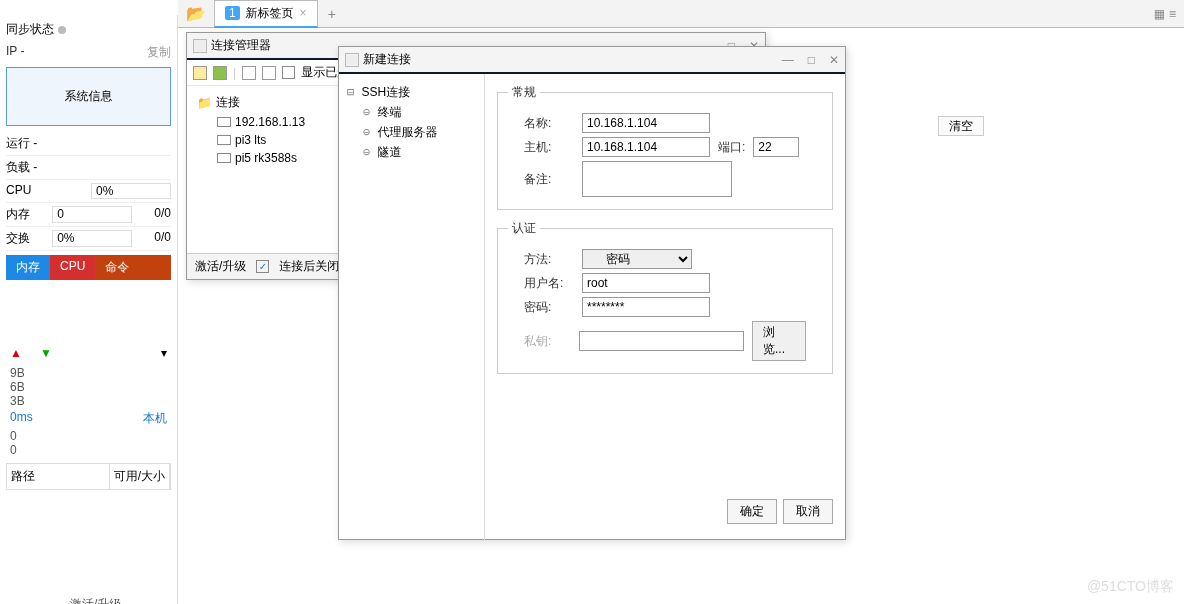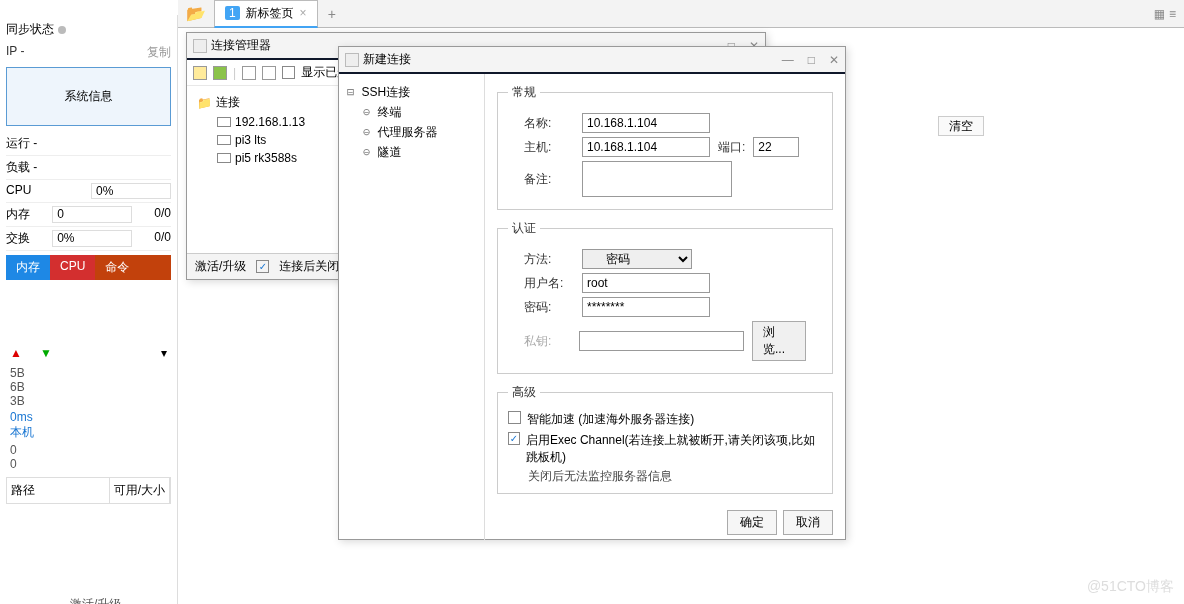--- a/index.html
+++ b/index.html
@@ -15,21 +15,21 @@
 .tabrow { display: flex; margin-top: 4px; }
 .tabrow > div { padding: 4px 10px; }
 .tab-mem { background: #1e88e5; color: #fff; }
 .tab-cpu { background: #d32f2f; color: #fff; }
 .tab-cmd { background: #c2410c; color: #fff; flex: 1; }
 .updown { display: flex; gap: 18px; padding: 6px 4px; align-items: center; }
 .up { color: #d00; }
 .down { color: #0a0; }
 .caret { margin-left: auto; color: #000; }
 .ylabels { font-size: 11px; color: #555; line-height: 14px; padding-left: 4px; }
-.msrow { display: flex; justify-content: space-between; color: #1976d2; padding: 2px 4px; flex-direction: column; }
+.msrow { display: flex; justify-content: space-between; color: #1976d2; padding: 2px 4px; }
 .pathhdr { display: flex; border: 1px solid #ddd; margin-top: 6px; }
 .pathhdr > div { padding: 4px; border-right: 1px solid #ddd; }
 .pathhdr > div:first-child { flex: 1; }
 .activate { position: absolute; bottom: 6px; left: 70px; color: #555; }
 .main { position: absolute; left: 178px; top: 0; right: 0; height: 28px; background: #f3f3f3; border-bottom: 1px solid #bbb; display: flex; align-items: center; }
 .foldericon { color: #42a5f5; font-size: 16px; padding: 0 8px; }
 .maintab { background: #fff; border: 1px solid #bbb; border-bottom: 2px solid #42a5f5; padding: 4px 10px; display: flex; align-items: center; gap: 6px; }
 .maintab .n { background: #42a5f5; color: #fff; padding: 0 4px; border-radius: 2px; }
 .plus { padding: 0 10px; color: #888; font-size: 14px; }
 .viewicons { margin-left: auto; padding-right: 8px; color: #888; font-size: 14px; display: flex; gap: 4px; }
@@ -117,21 +117,21 @@
     <div class="tab-cpu">CPU</div>
     <div class="tab-cmd">命令</div>
   </div>
   <div style="height:60px"></div>
   <div class="updown">
     <span class="up">▲</span>
     <span class="down">▼</span>
     <span class="caret">▾</span>
   </div>
   <div class="ylabels">
-    <div>5B</div>
+    <div>9B</div>
       <div>6B</div>
       <div>3B</div>
   </div>
   <div class="msrow">
     <span>0ms</span>
       <span>本机</span>
   </div>
   <div class="ylabels">
     <div>0</div>
       <div>0</div>
@@ -255,32 +255,20 @@
         <div class="frow">
             <label>密码:</label>
             <input type="text" class="w128" value="********" style="">
           </div>
         <div class="frow">
             <label class="disabled">私钥:</label>
             <input type="text" style="width: 170px;" disabled="">
             <span class="browsebtn">浏览...</span>
           </div>
       </fieldset>
-      <fieldset>
-        <legend>高级</legend>
-        <div class="advline">
-            <span class="chk"></span>
-            <span>智能加速 (加速海外服务器连接)</span>
-          </div>
-        <div class="advline">
-            <span class="chk on"></span>
-            <span>启用Exec Channel(若连接上就被断开,请关闭该项,比如跳板机)</span>
-          </div>
-        <div class="advnote">关闭后无法监控服务器信息</div>
-      </fieldset>
       <div class="dlgbtns">
         <button>确定</button>
         <button>取消</button>
       </div>
     </div>
   </div>
 </div>
 
 <div class="watermark">@51CTO博客</div>
 

